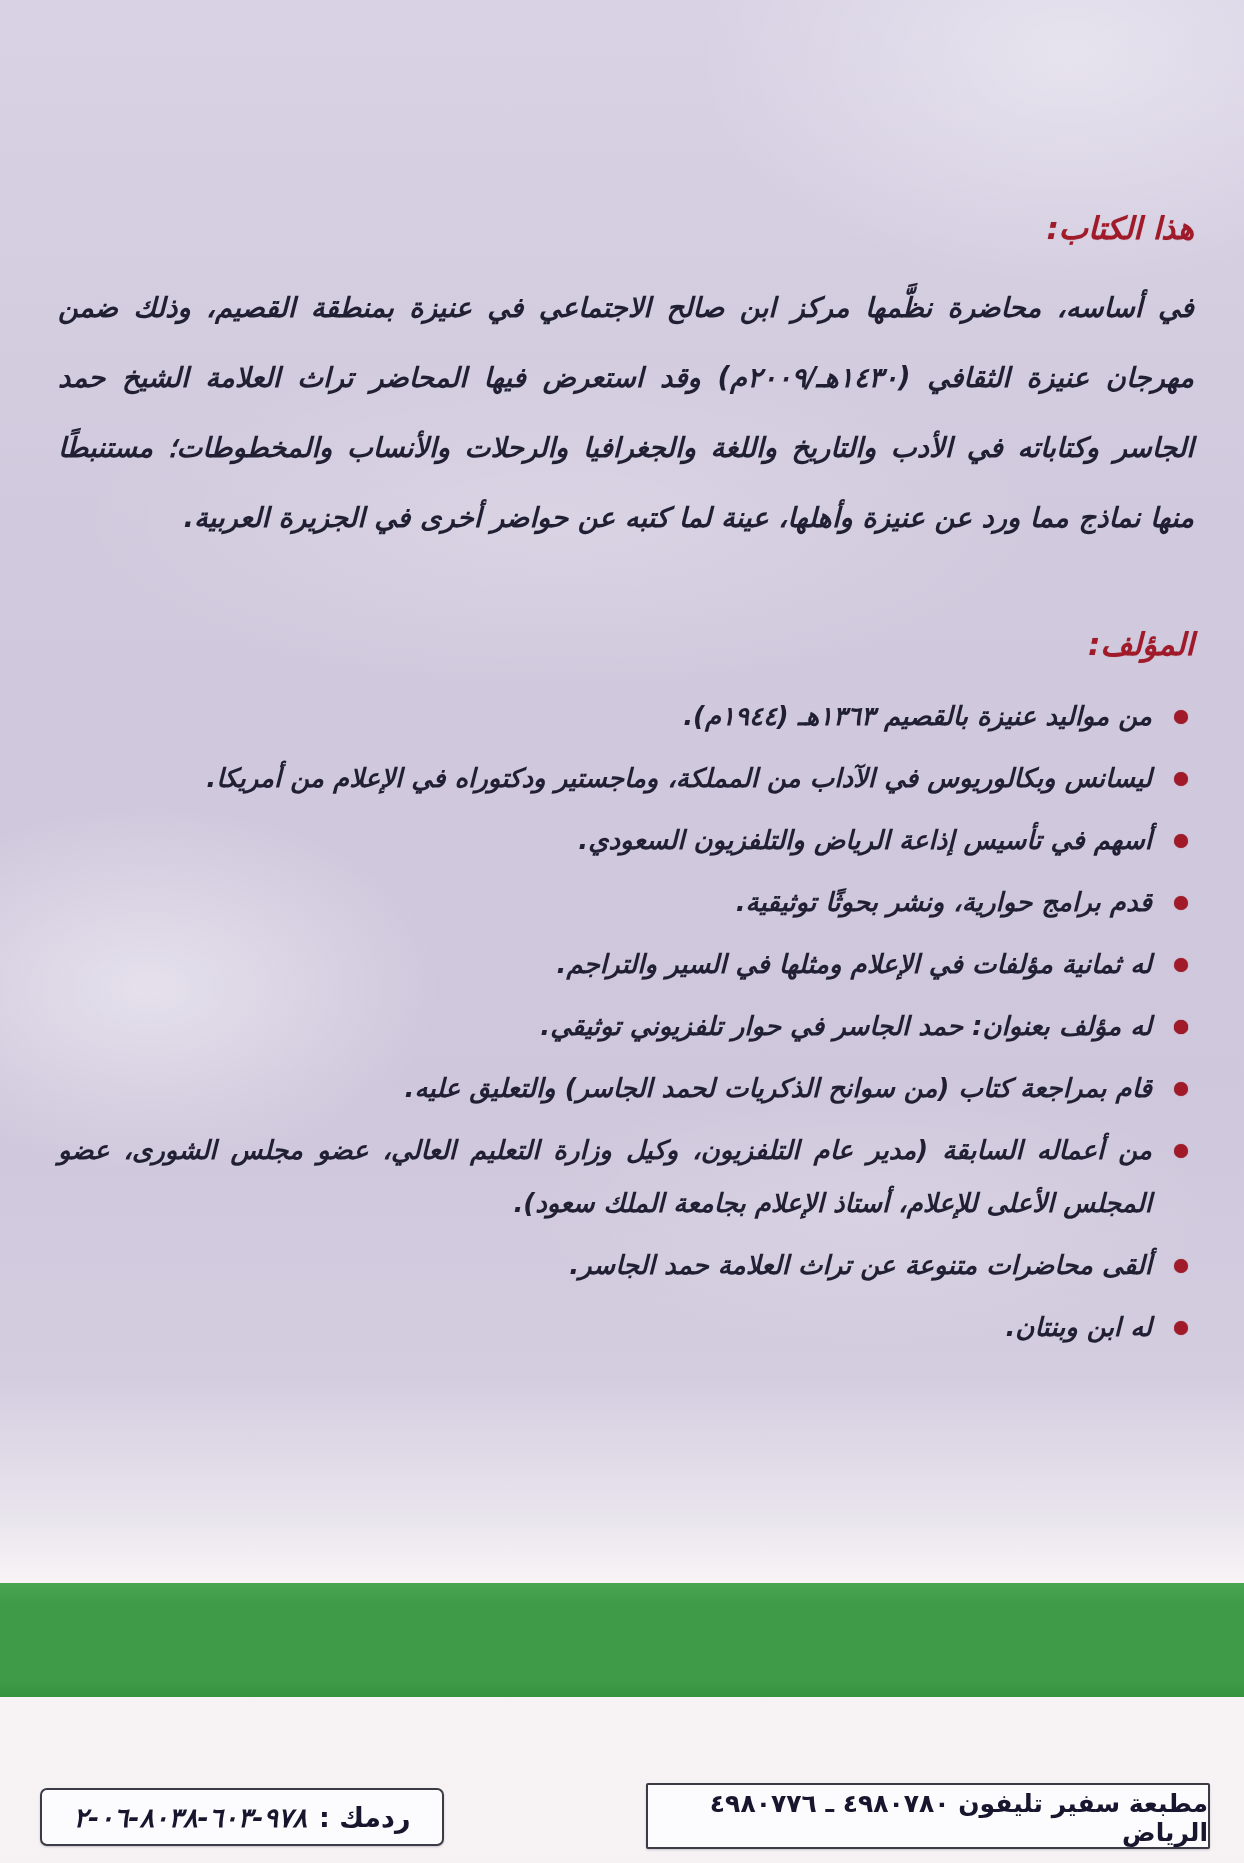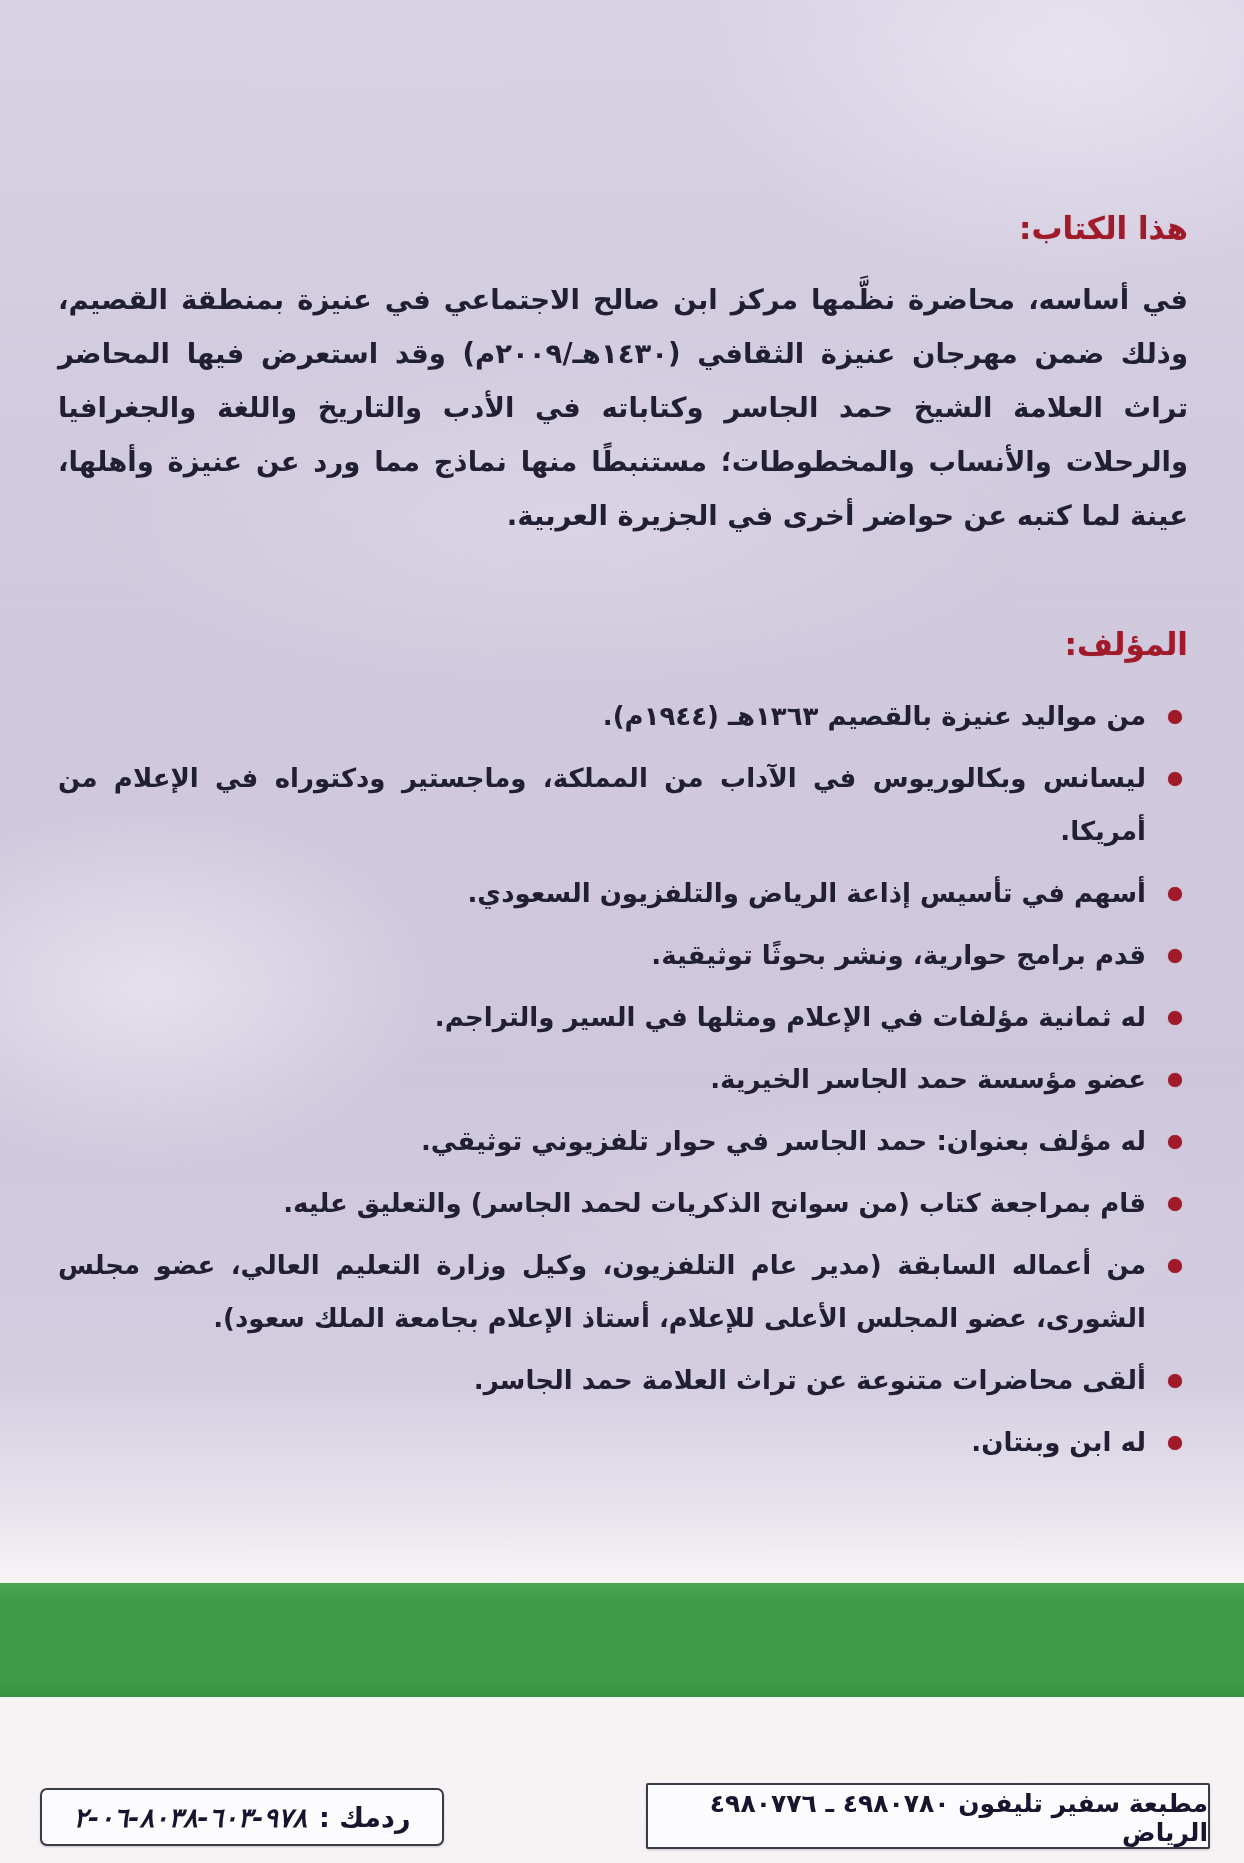--- a/index.html
+++ b/index.html
@@ -13,37 +13,37 @@
     direction: rtl;
     overflow: hidden;
     background:
       radial-gradient(ellipse 420px 260px at 12% 53%, rgba(255,255,255,0.45), rgba(255,255,255,0) 70%),
       radial-gradient(ellipse 520px 320px at 86% 3%, rgba(255,255,255,0.38), rgba(255,255,255,0) 72%),
       radial-gradient(ellipse 700px 240px at 45% 28%, rgba(255,255,255,0.18), rgba(255,255,255,0) 70%),
       radial-gradient(ellipse 500px 200px at 70% 65%, rgba(255,255,255,0.14), rgba(255,255,255,0) 70%),
       linear-gradient(180deg, #d8d2e4 0%, #d1cade 28%, #cfc7dc 58%, #d4cde0 74%, #e9e5ed 81.5%, #f8f4f6 85%, #f6f1f3 100%);
   }
 
-  .section { position: absolute; right: 56px; left: 58px; }
+  .section { position: absolute; right: 50px; left: 58px; font-style: italic; }
   .section-book { top: 210px; }
   .section-author { top: 626px; }
 
   .red-heading {
     color: #a01a29;
     font-size: 31px;
     font-weight: bold;
     letter-spacing: 0.5px;
     text-shadow: 0 0 1px rgba(120,20,30,0.35);
   }
 
   .book-paragraph {
     margin: 26px 0 0 0;
     font-size: 27.5px;
     font-weight: bold;
-    line-height: 54px;
+    line-height: 70px;
     color: #201f33;
     text-align: justify;
     text-justify: inter-word;
   }
 
   .author-list {
     list-style: none;
     margin: 28px 0 0 0;
     padding: 0;
   }
@@ -114,21 +114,21 @@
   </div>
 
   <div class="section section-author">
     <div class="red-heading">المؤلف:</div>
     <ul class="author-list">
       <li><span class="bullet-dot"></span><span>من مواليد عنيزة بالقصيم ١٣٦٣هـ (١٩٤٤م).</span></li>
       <li><span class="bullet-dot"></span><span>ليسانس وبكالوريوس في الآداب من المملكة، وماجستير ودكتوراه في الإعلام من أمريكا.</span></li>
       <li><span class="bullet-dot"></span><span>أسهم في تأسيس إذاعة الرياض والتلفزيون السعودي.</span></li>
       <li><span class="bullet-dot"></span><span>قدم برامج حوارية، ونشر بحوثًا توثيقية.</span></li>
       <li><span class="bullet-dot"></span><span>له ثمانية مؤلفات في الإعلام ومثلها في السير والتراجم.</span></li>
-      <li><span class="bullet-dot"></span><span>عضو مؤسسة حمد الجاسر الخيرية.</span></li>
+      <li><span class="bullet-dot"></span></li>
       <li><span class="bullet-dot"></span><span>له مؤلف بعنوان: حمد الجاسر في حوار تلفزيوني توثيقي.</span></li>
       <li><span class="bullet-dot"></span><span>قام بمراجعة كتاب (من سوانح الذكريات لحمد الجاسر) والتعليق عليه.</span></li>
       <li><span class="bullet-dot"></span><span>من أعماله السابقة (مدير عام التلفزيون، وكيل وزارة التعليم العالي، عضو مجلس الشورى، عضو المجلس الأعلى للإعلام، أستاذ الإعلام بجامعة الملك سعود).</span></li>
       <li><span class="bullet-dot"></span><span>ألقى محاضرات متنوعة عن تراث العلامة حمد الجاسر.</span></li>
       <li><span class="bullet-dot"></span><span>له ابن وبنتان.</span></li>
     </ul>
   </div>
 
   <div class="green-band"></div>
 

